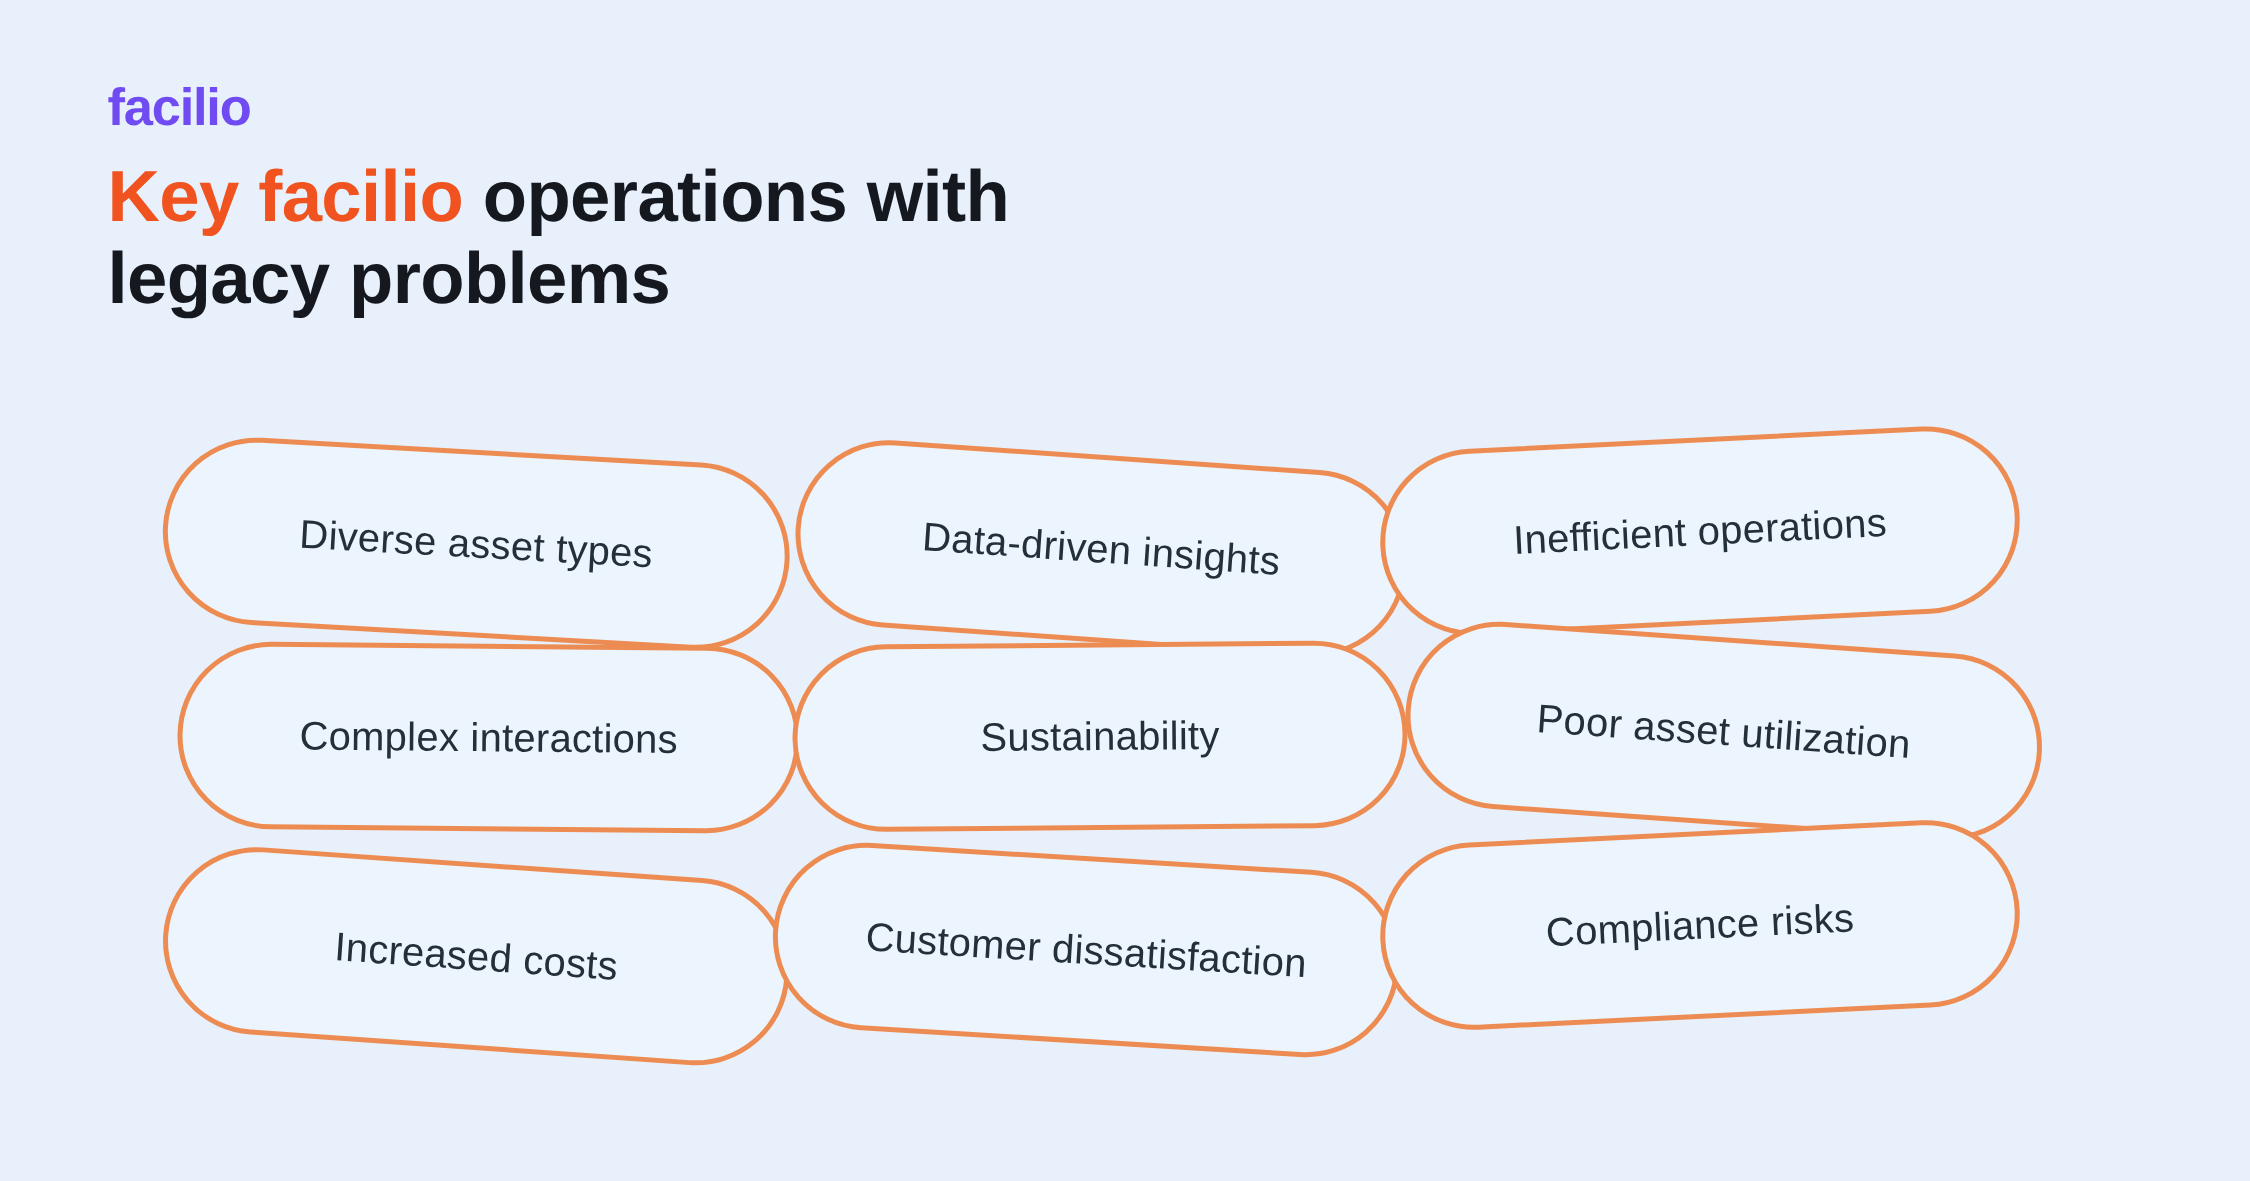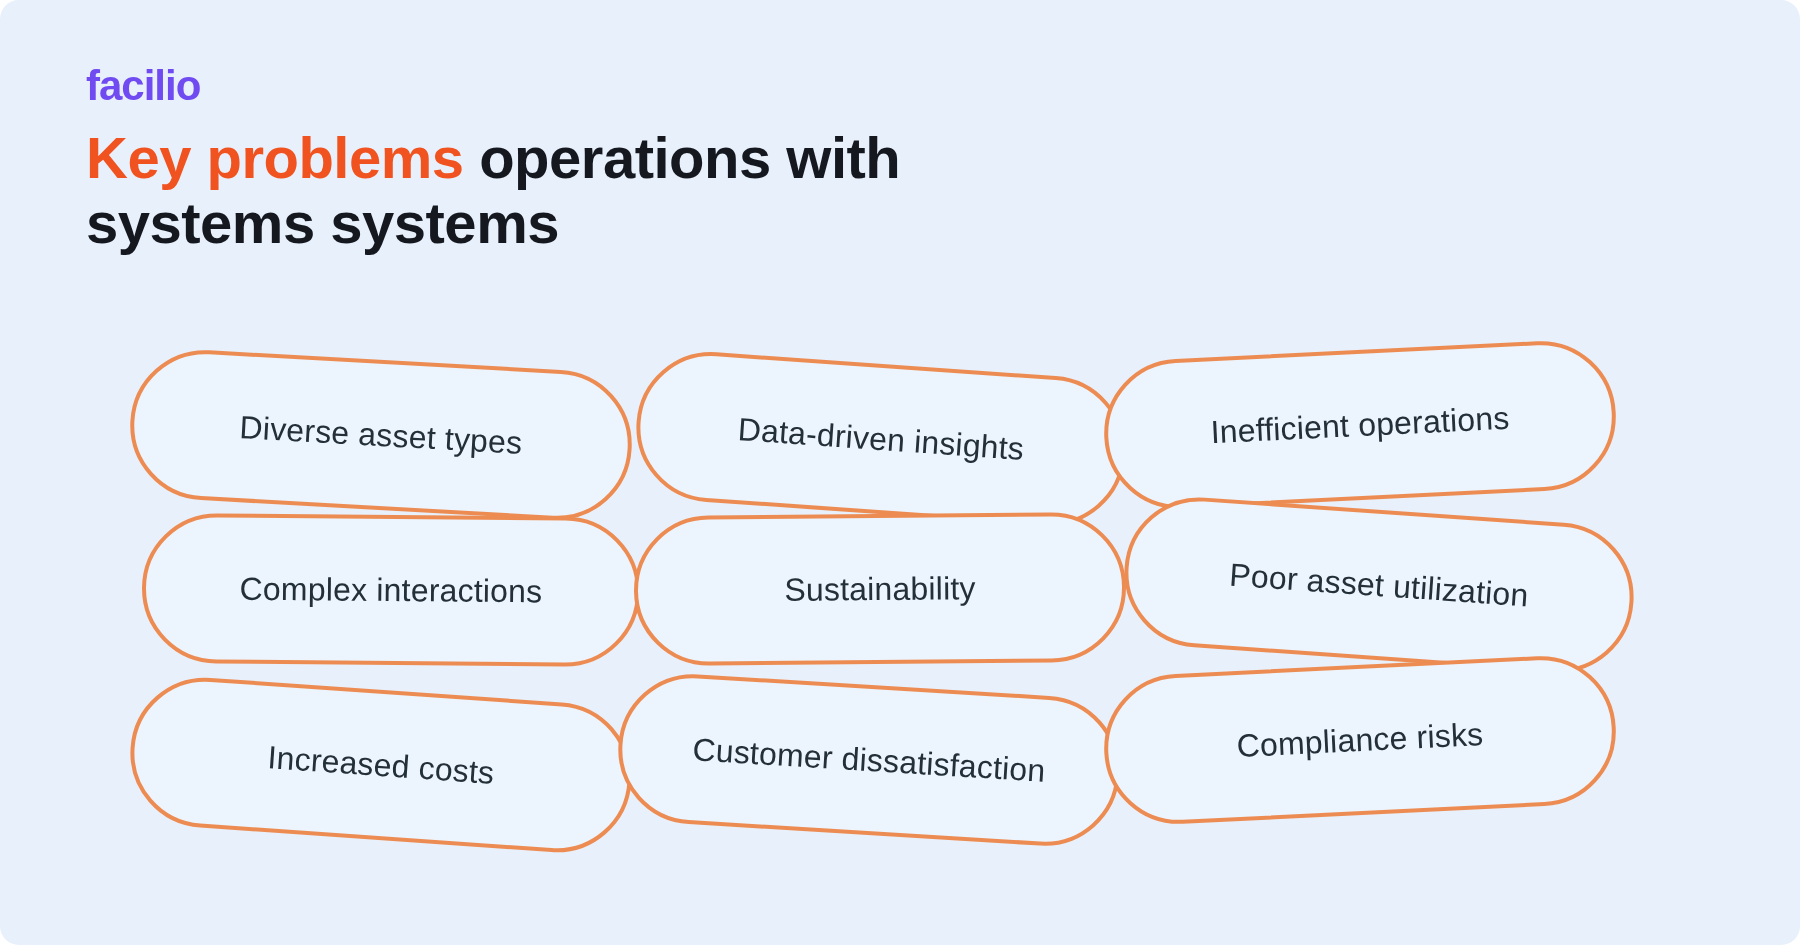--- a/index.html
+++ b/index.html
@@ -8,21 +8,20 @@
     width: 1800px;
     height: 945px;
     overflow: hidden;
     font-family: "Liberation Sans", sans-serif;
   }
   .canvas {
     position: relative;
     width: 1800px;
     height: 945px;
     background: #E8F0FB;
-    border-radius: 19px;
   }
   .logo {
     position: absolute;
     left: 86px;
     top: 62px;
     font-size: 42px;
     font-weight: 800;
     letter-spacing: -1px;
     color: #6F4BF1;
   }
@@ -68,22 +67,22 @@
   .p9 { left: 1104px; top: 665px; width: 512px; height: 150px; transform: rotate(-2.8deg); }
 </style>
 </head>
 <body>
 
 <div class="canvas">
 
   <div class="logo">facilio</div>
 
   <div class="title">
-    <span class="highlight">Key problems</span><span> operations with</span><br>
-    <span>systems systems</span>
+    <span class="highlight">Key facilio</span><span> operations with</span><br>
+    <span>legacy problems</span>
   </div>
 
   <div class="pill p1">
     <span>Diverse asset types</span>
   </div>
   <div class="pill p2">
     <span>Data-driven insights</span>
   </div>
   <div class="pill p3">
     <span>Inefficient operations</span>

